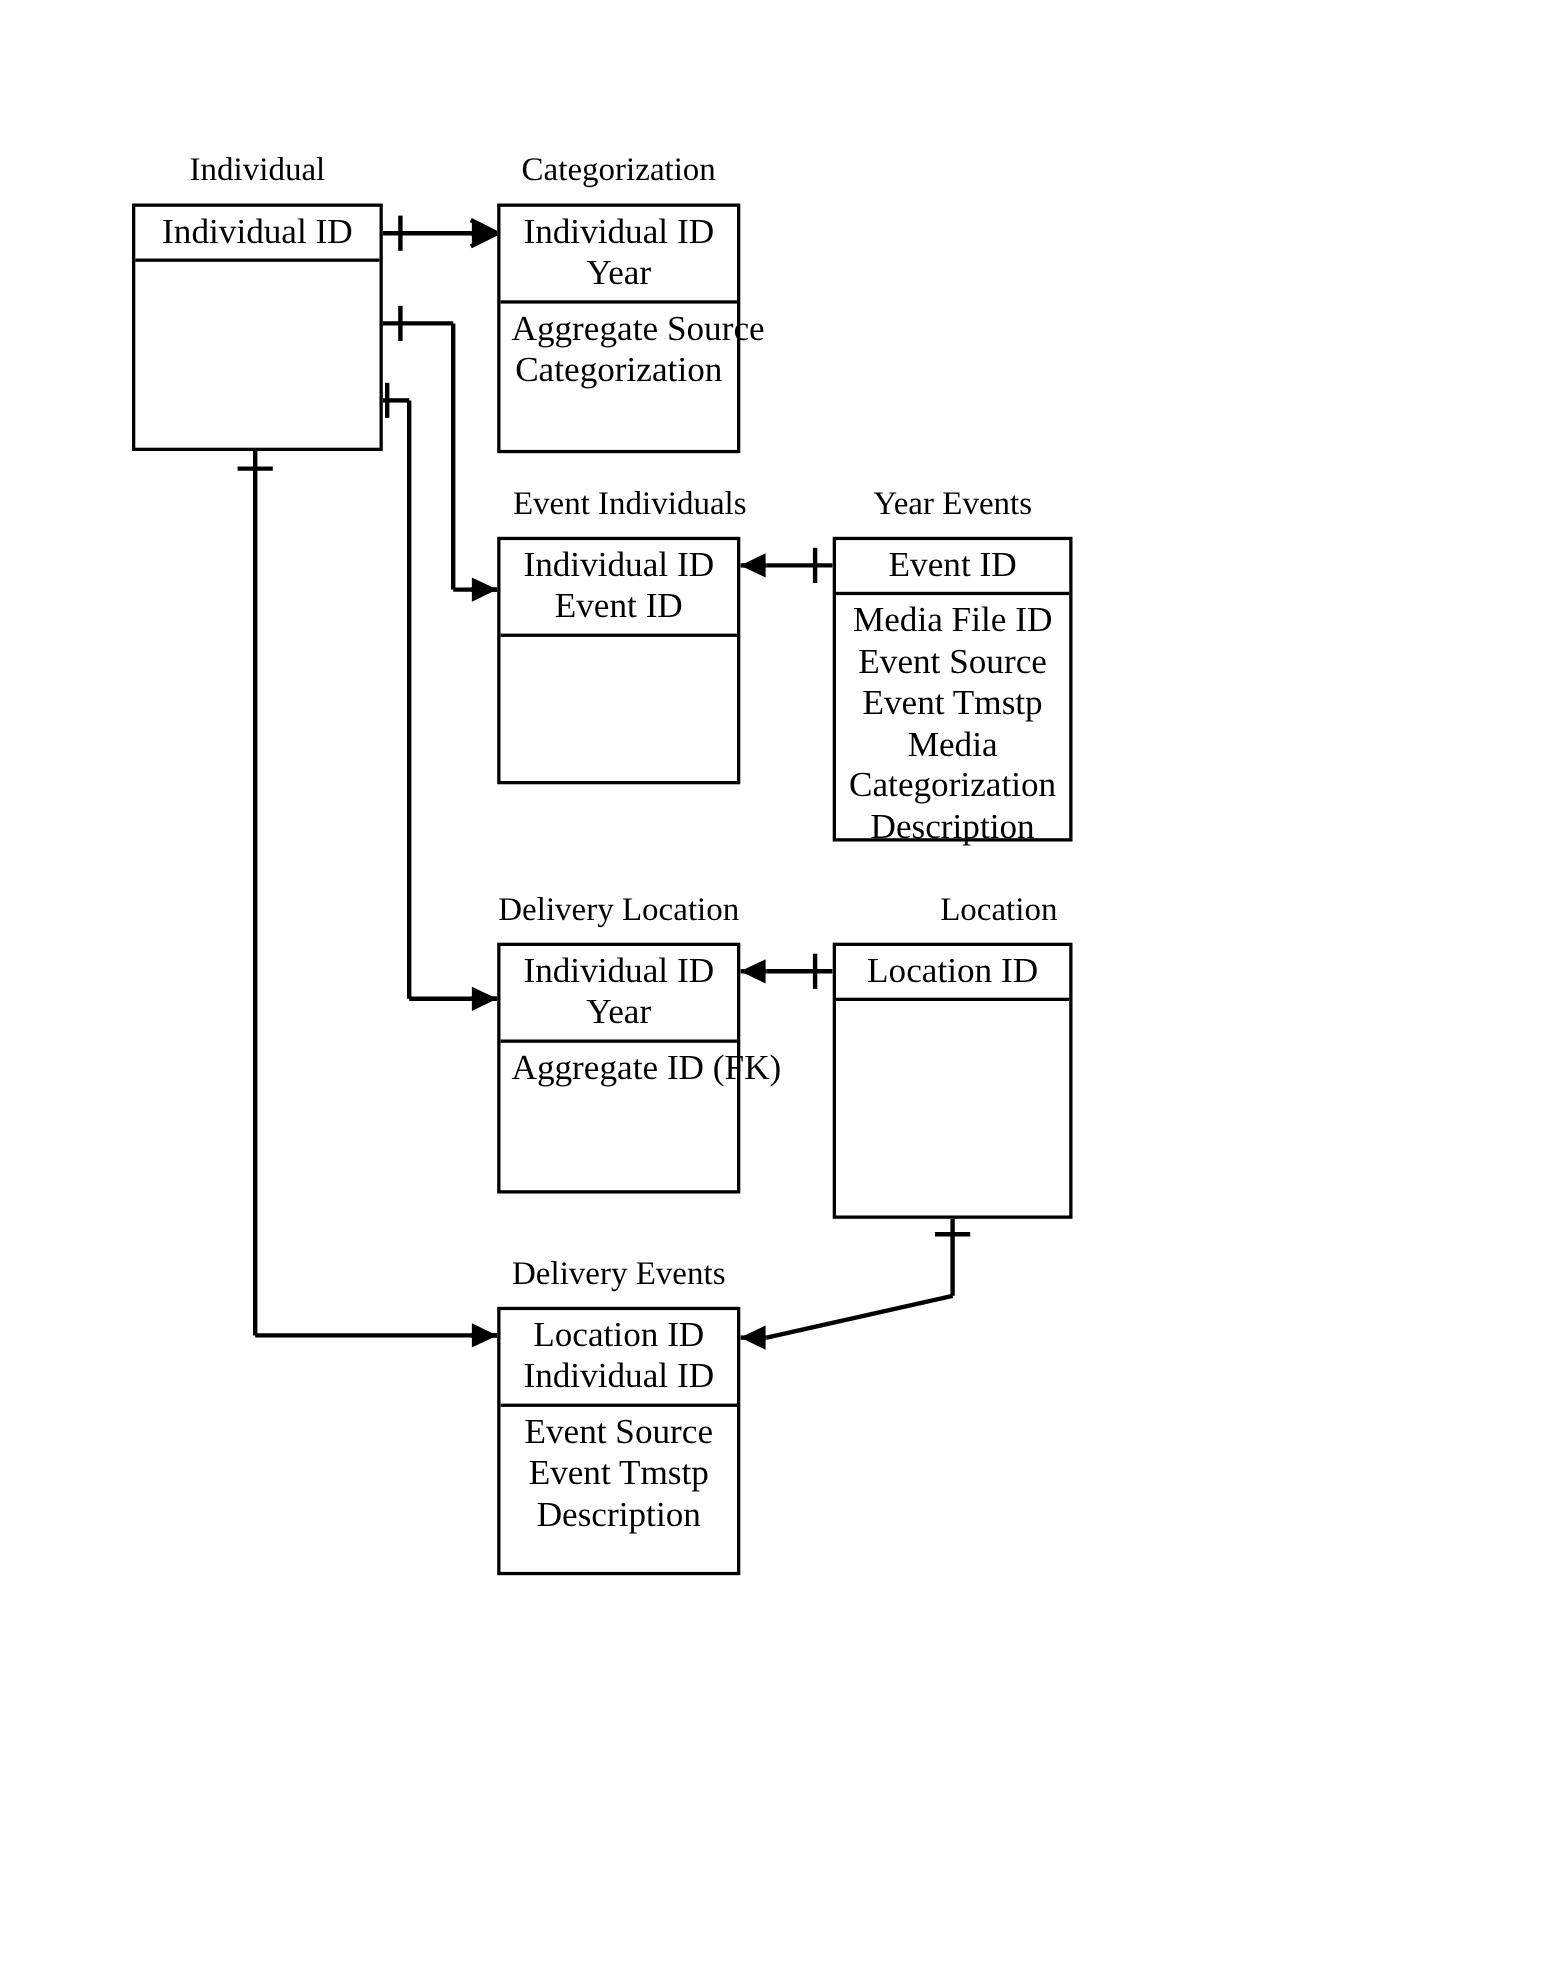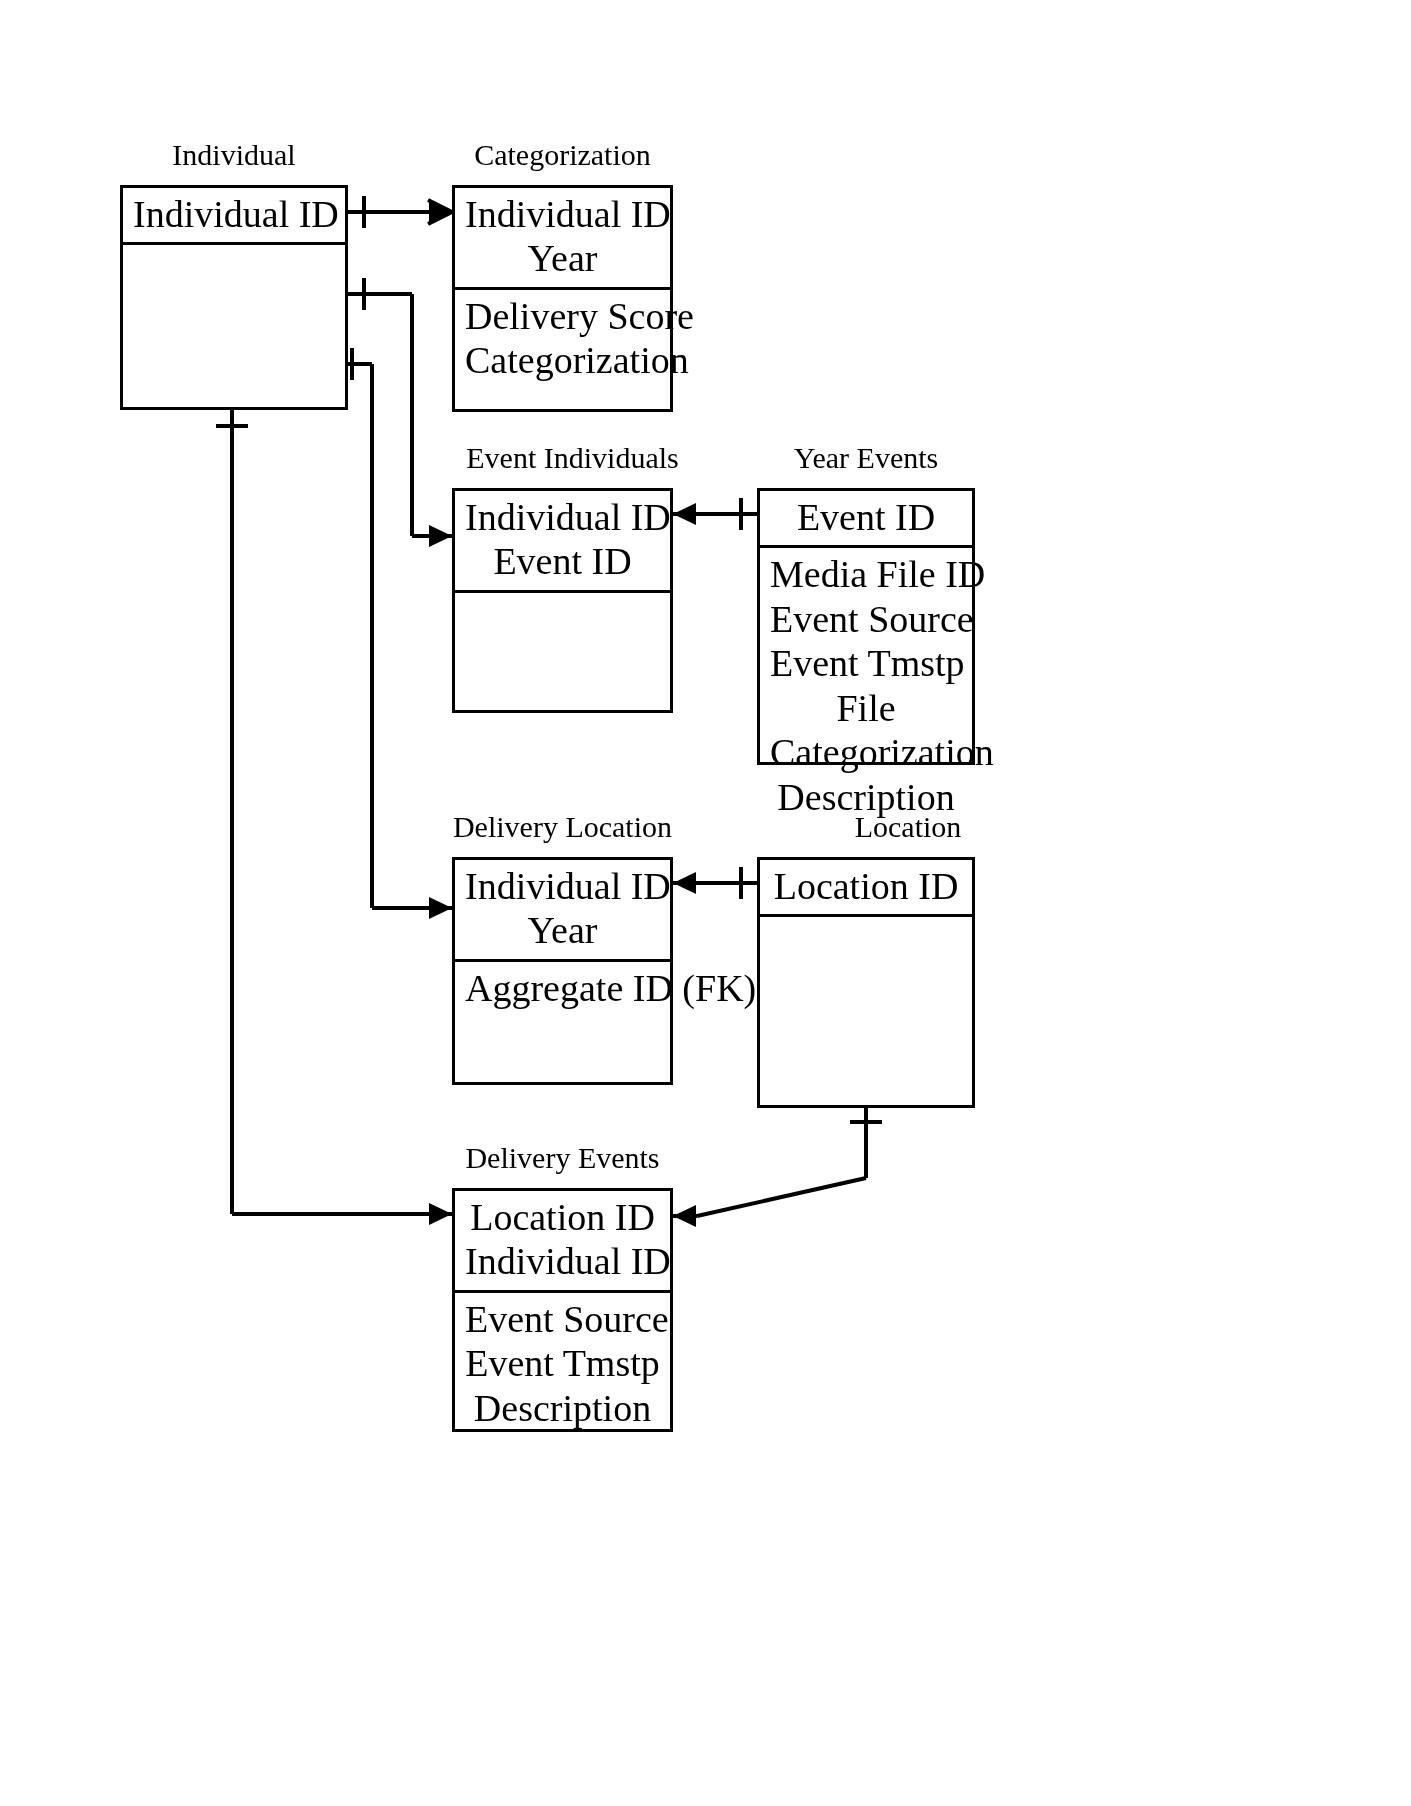--- a/index.html
+++ b/index.html
@@ -50,21 +50,21 @@
   .compartment.keys {
     border-bottom: 3px solid #000000;
   }
   .compartment.attrs {
     border-bottom: none;
   }
   .compartment.grow {
     border-bottom: none;
   }
   .field {
-    font-size: 38px;
+    font-size: 32px;
     line-height: 1.17;
     color: #000000;
     white-space: nowrap;
   }
   .empty-body {
     height: 100%;
   }
 </style>
 </head>
 <body>
@@ -140,21 +140,21 @@
     <div class="compartment grow empty-body"></div>
   </div>
 
   <div class="entity-title" style="left:452px; top:140px; width:221px;">Categorization</div>
   <div class="entity" style="left:452px; top:185px; width:221px; height:227px;">
     <div class="compartment keys">
       <div class="field">Individual ID</div>
       <div class="field">Year</div>
     </div>
     <div class="compartment attrs">
-      <div class="field">Delivery Score</div>
+      <div class="field">Aggregate Source</div>
       <div class="field">Categorization</div>
     </div>
   </div>
 
   <div class="entity-title" style="left:452px; top:443px; width:241px;">Event Individuals</div>
   <div class="entity" style="left:452px; top:488px; width:221px; height:225px;">
     <div class="compartment keys">
       <div class="field">Individual ID</div>
       <div class="field">Event ID</div>
     </div>
@@ -163,21 +163,21 @@
 
   <div class="entity-title" style="left:757px; top:443px; width:218px;">Year Events</div>
   <div class="entity" style="left:757px; top:488px; width:218px; height:277px;">
     <div class="compartment keys">
       <div class="field">Event ID</div>
     </div>
     <div class="compartment attrs">
       <div class="field">Media File ID</div>
       <div class="field">Event Source</div>
       <div class="field">Event Tmstp</div>
-      <div class="field">File</div>
+      <div class="field">Media</div>
       <div class="field">Categorization</div>
       <div class="field">Description</div>
     </div>
   </div>
 
   <div class="entity-title" style="left:442px; top:812px; width:241px;">Delivery Location</div>
   <div class="entity" style="left:452px; top:857px; width:221px; height:228px;">
     <div class="compartment keys">
       <div class="field">Individual ID</div>
       <div class="field">Year</div>

